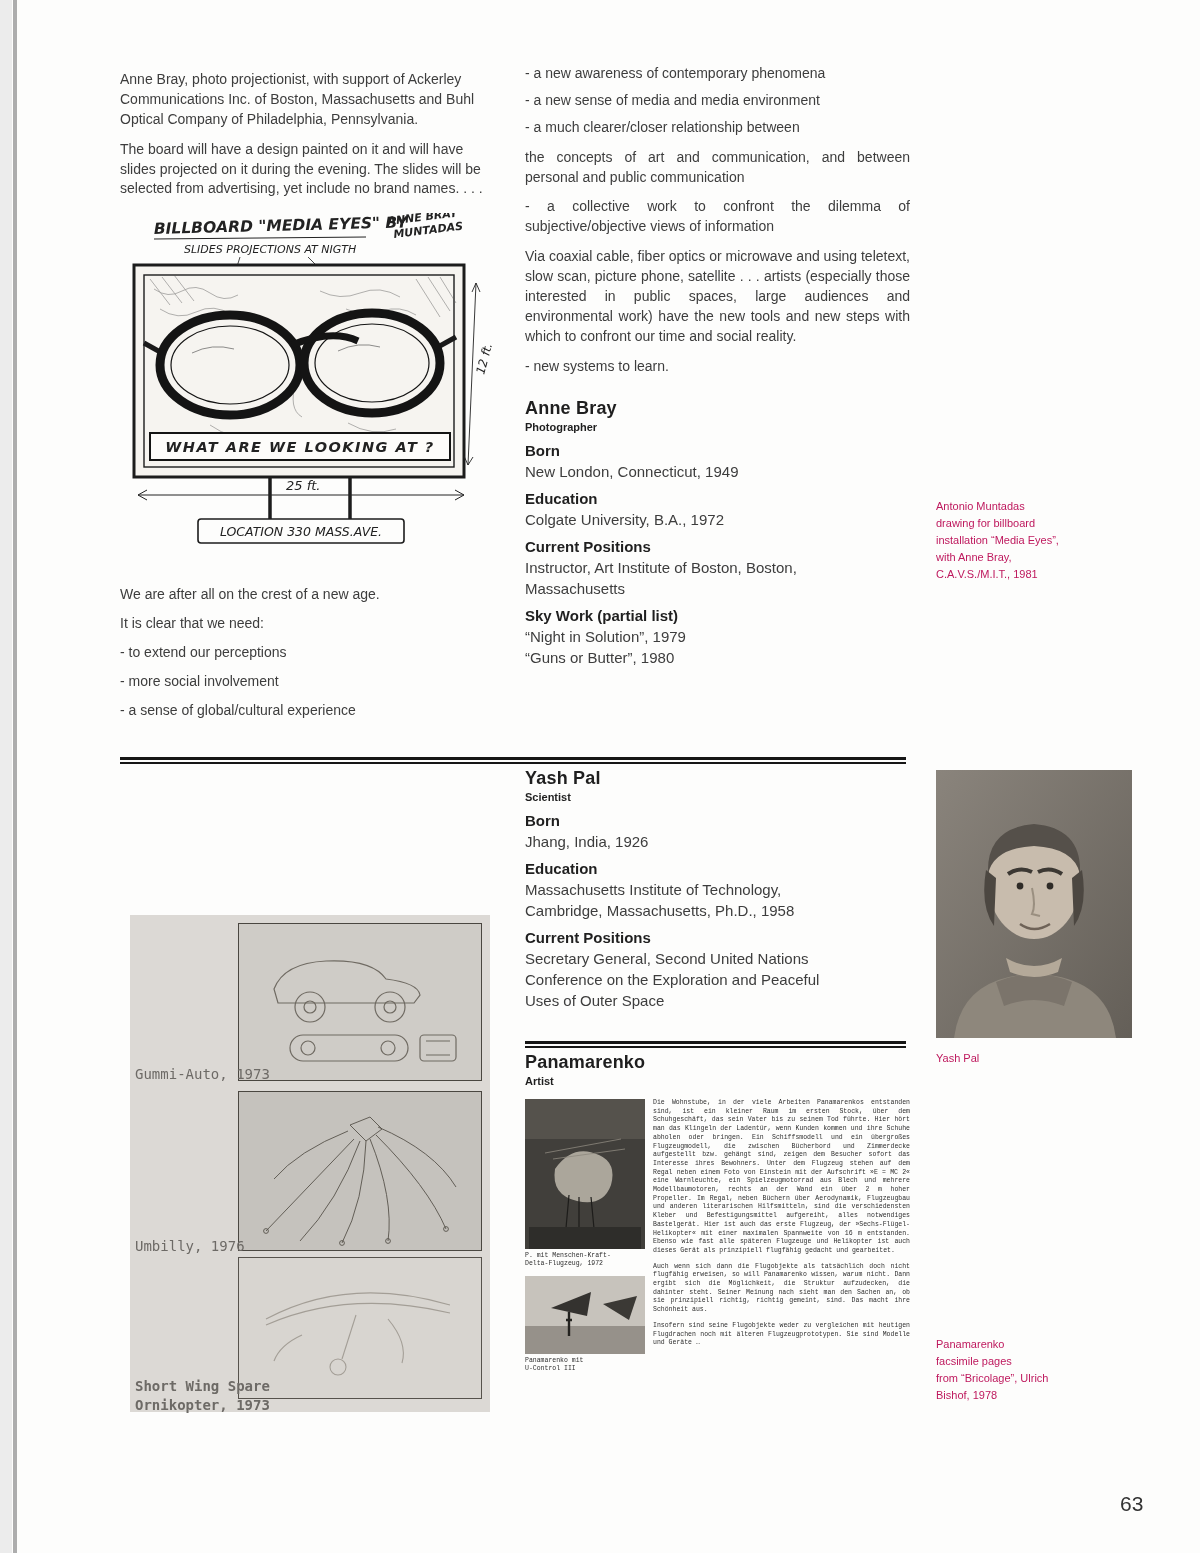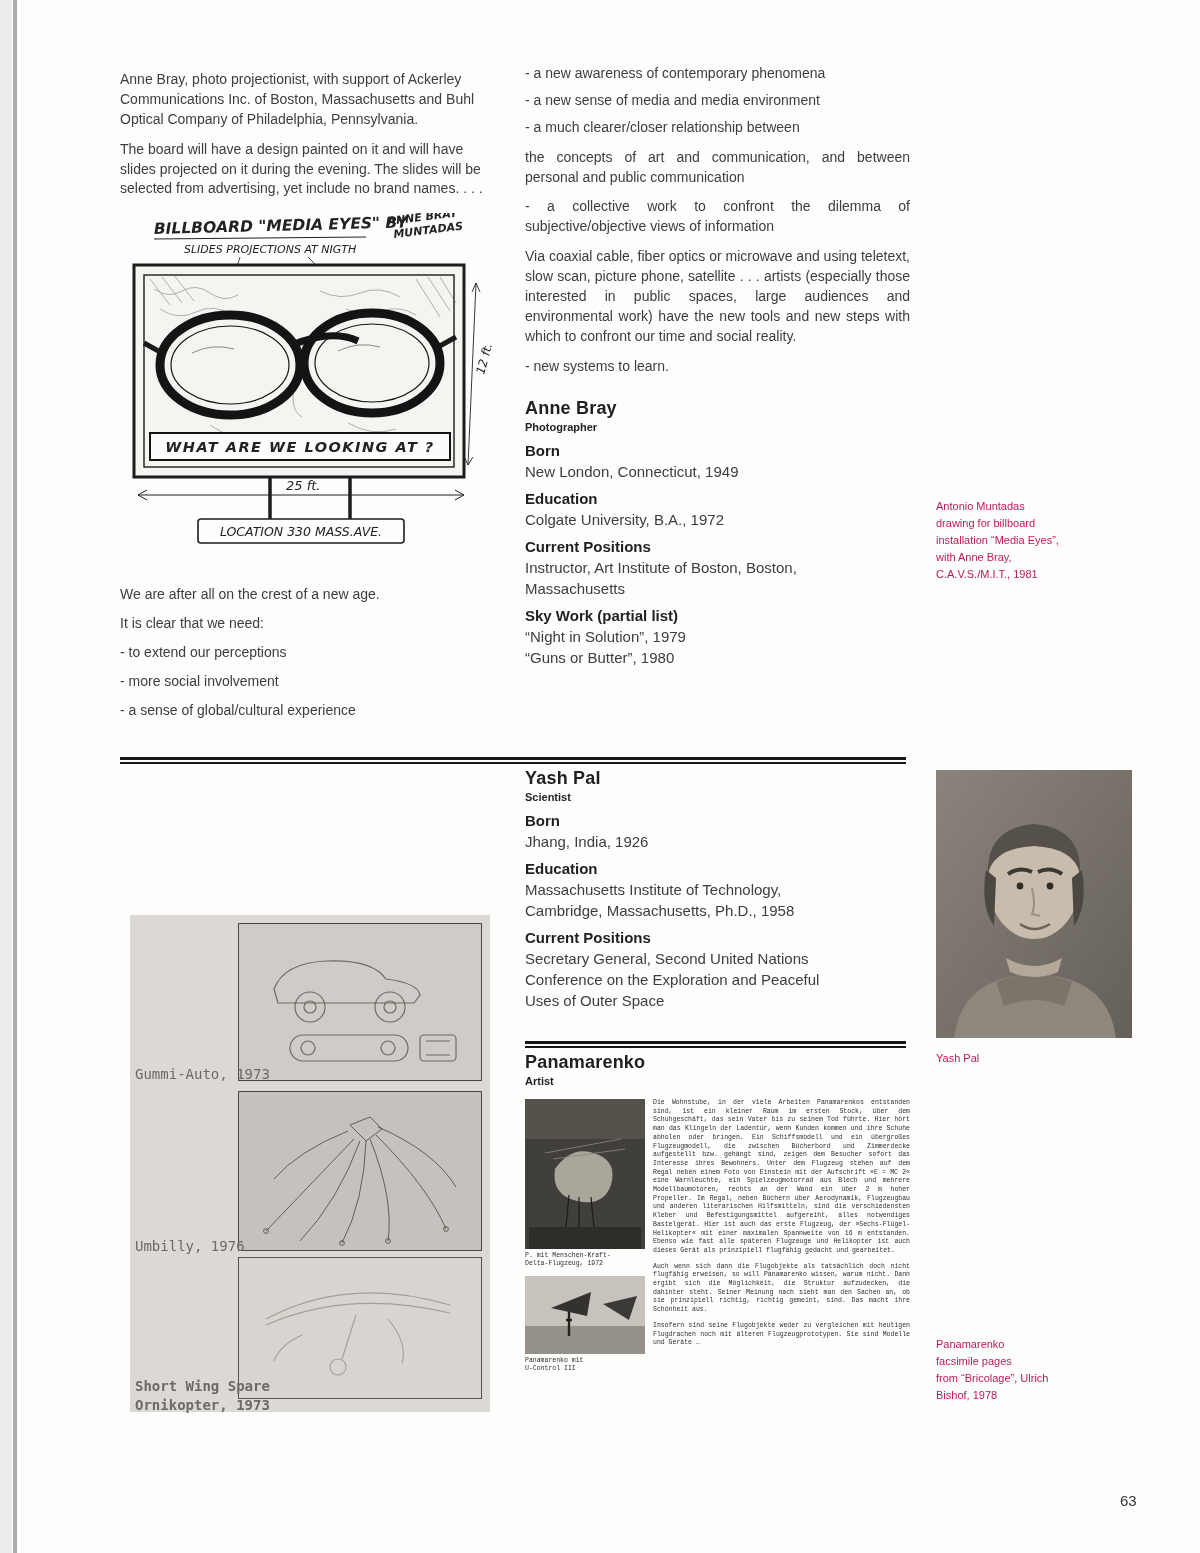--- a/index.html
+++ b/index.html
@@ -266,15 +266,15 @@
         <path d="M150,62 q20,24 14,44"></path>
       </g>
     </svg>
 
     <div class="tiny-cap abs" style="left:5px;top:150px;">Gummi-Auto, 1973</div>
     <div class="tiny-cap abs" style="left:5px;top:322px;">Umbilly, 1976</div>
     <div class="tiny-cap abs pre" style="left:5px;top:462px;font-weight:bold;">Short Wing Spare
 Ornikopter, 1973</div>
   </div>
 
-  <div class="abs" style="left:1120px;top:1492px;font-size:15px;color:#333;">63</div>
+  <div class="abs" style="left:1120px;top:1492px;font-size:21px;color:#333;">63</div>
 
 </div>
 
 </body></html>

